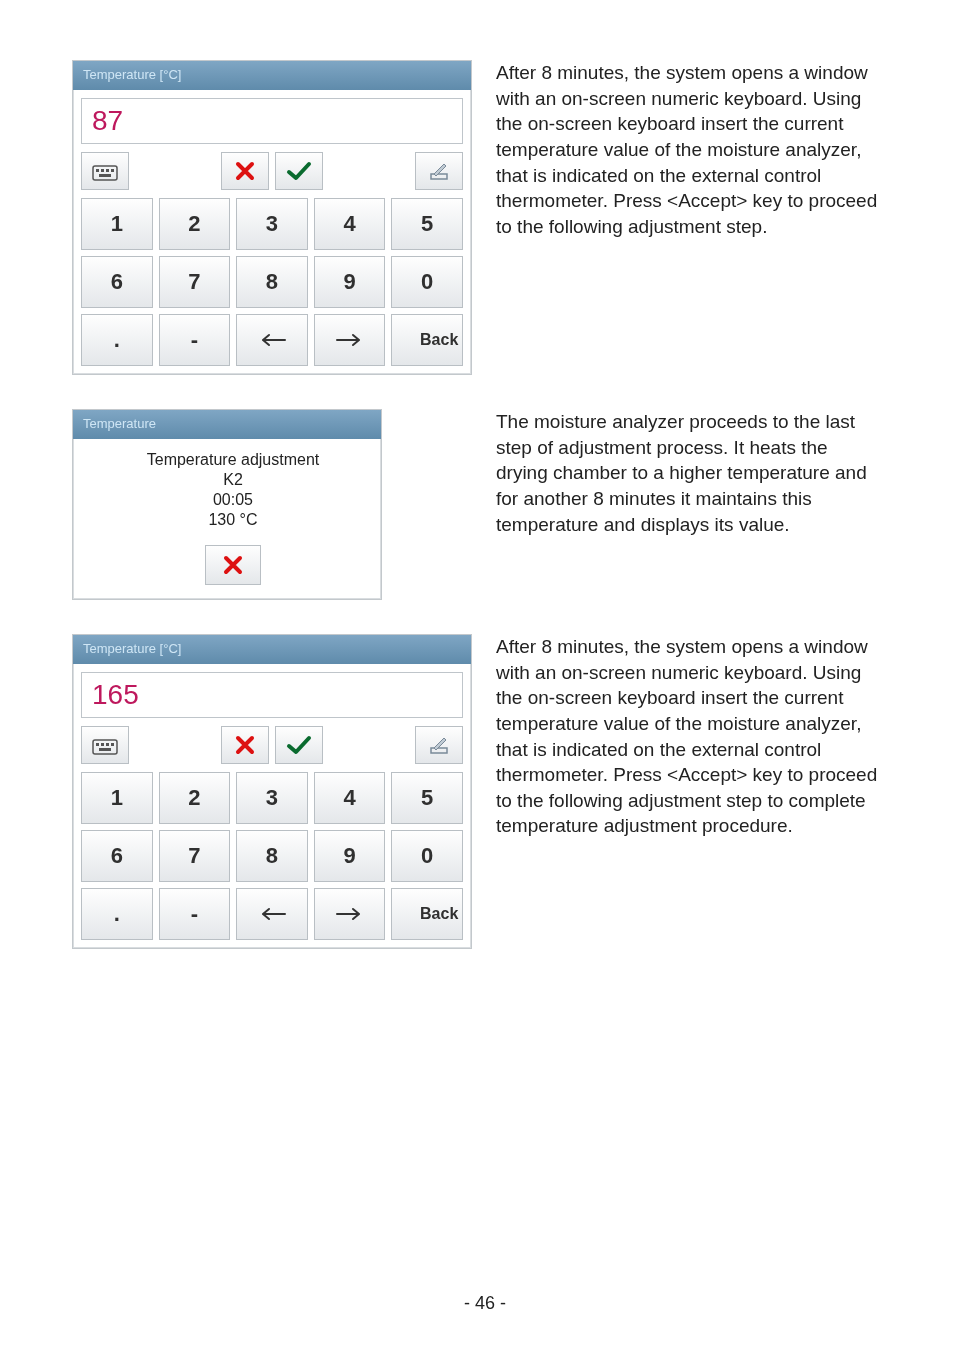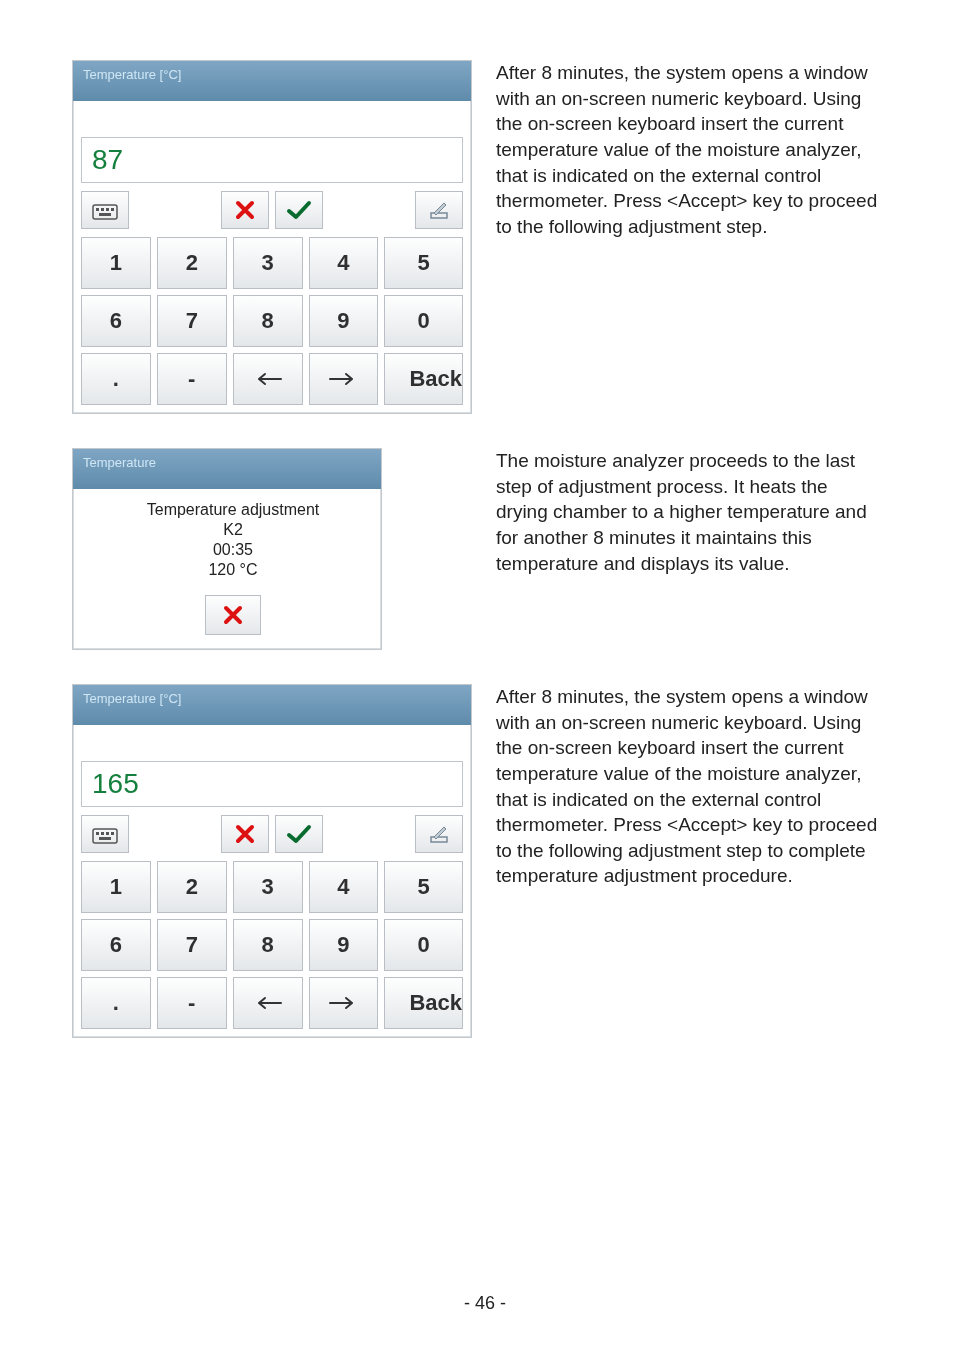--- a/index.html
+++ b/index.html
@@ -19,36 +19,35 @@
 
   
   .panel {
     border: 1px solid #c3c8cc;
     background: #fff;
     box-shadow: 0 0 0 1px #d9dde0 inset;
     margin-bottom: 14px;
     width: 100%;
   }
   .panel-title {
-    height: 40px;
+    height: 29px;
     padding: 6px 10px;
     background: linear-gradient(#7fa6c4, #5f8bab);
     color: #cfe6f5;
     font-size: 13px;
   }
   .panel-body { padding: 8px; }
   .field-value {
     border: 1px solid #bfc5ca;
     padding: 6px 10px;
     font-size: 28px;
     font-family: Arial, sans-serif;
     margin-bottom: 8px;
     background: #fff;
-    color: #15803d;
-    margin-top: 28px;
+    color: #be185d;
   }
   .toolbar {
     display: flex;
     align-items: center;
     gap: 6px;
     margin-bottom: 8px;
   }
   .spacer { flex: 1; }
   .tb-btn {
     width: 48px; height: 38px;
@@ -65,21 +64,21 @@
   .key {
     height: 52px;
     border: 1px solid #b9bfc4;
     background: linear-gradient(#fefefe,#e4e7ea);
     display: flex; align-items: center; justify-content: center;
     font-family: Arial, sans-serif;
     font-size: 22px;
     font-weight: bold;
     color: #303030;
   }
-  .key.back { font-size: 22px; padding-left: 24px; }
+  .key.back { font-size: 16px; padding-left: 24px; }
 
   
   .adj-box {
     text-align: center;
     padding: 10px 8px 14px 20px;
     font-size: 16px;
     color: #222;
   }
   .adj-box .line { margin: 2px 0; }
   .adj-cancel-wrap { margin-top: 16px; display: flex; justify-content: center; }
@@ -172,22 +171,22 @@
     </div>
   </div>
 
   <div class="row">
     <div class="left-col">
       <div class="panel" style="width:310px">
         <div class="panel-title">Temperature</div>
         <div class="adj-box">
           <div class="line">Temperature adjustment</div>
           <div class="line">K2</div>
-          <div class="line">00:35</div>
-          <div class="line">120 °C</div>
+          <div class="line">00:05</div>
+          <div class="line">130 °C</div>
           <div class="adj-cancel-wrap">
             <div class="tb-btn" style="width:56px;height:40px">
               <svg class="ic" width="22" height="22" viewBox="0 0 22 22">
                 <path d="M4 4 L18 18 M18 4 L4 18" stroke="#d11" stroke-width="4" stroke-linecap="round"></path>
               </svg>
             </div>
           </div>
         </div>
       </div>
     </div>

